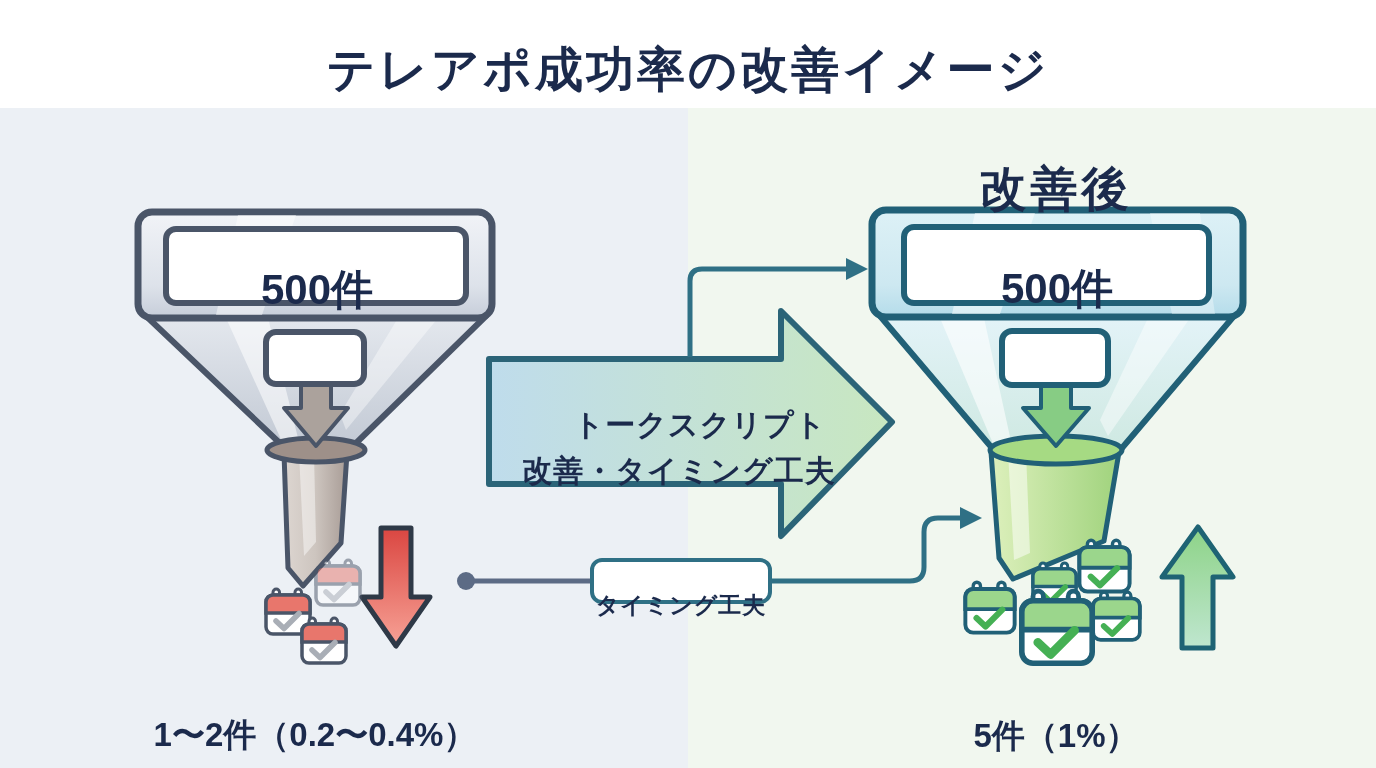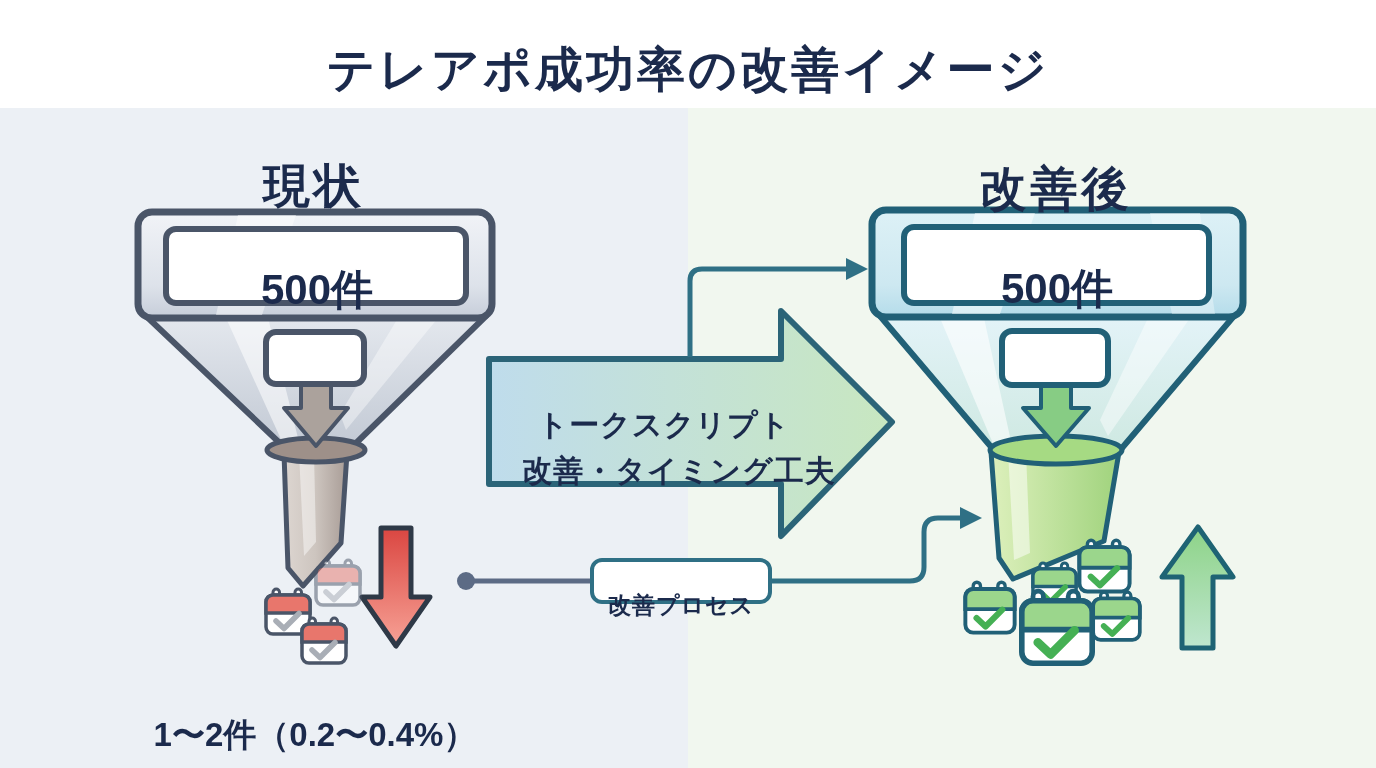--- a/index.html
+++ b/index.html
@@ -13,21 +13,21 @@
 
   svg.scene { position: absolute; left: 0; top: 0; width: 1376px; height: 768px; }
 
   .txt { position: absolute; color: #1b2a4c; font-weight: 800; white-space: nowrap;
          transform: translateX(-50%); line-height: 1.05; margin-top: 25px; }
   .title      { left: 688px; top: 20px;  font-size: 48px; letter-spacing: 3px; }
   .heading-l  { left: 314px; top: 136px; font-size: 47px; letter-spacing: 4px; }
   .heading-r  { left: 1056px; top: 139px; font-size: 47px; letter-spacing: 4px; }
   .val-l      { left: 317px;  top: 243px; font-size: 42px; }
   .val-r      { left: 1057px; top: 242px; font-size: 42px; }
-  .arrow-l1   { left: 664px; top: 384px; font-size: 30px; letter-spacing: 1px; }
+  .arrow-l1   { left: 700px; top: 384px; font-size: 30px; letter-spacing: 1px; }
   .arrow-l2   { left: 679px; top: 430px; font-size: 30px; letter-spacing: 1px; }
   .process    { left: 681px; top: 568px; font-size: 23px; letter-spacing: 1px; }
   .result-l   { left: 315px;  top: 693px; font-size: 33px; }
   .result-r   { left: 1056px; top: 694px; font-size: 33px; }
 </style>
 </head>
 <body>
 
 <div class="canvas">
 
@@ -153,22 +153,22 @@
       <use href="#calGreen" transform="translate(1076,538) scale(0.57)"></use>
       <use href="#calGreen" transform="translate(962,580) scale(0.56)"></use>
       <use href="#calGreen" transform="translate(1017,588) scale(0.80)"></use>
     </g>
     <g>
       <path d="M1198,527 L1233,577 L1213,577 L1213,648 L1182,648 L1182,577 L1162,577 Z" fill="url(#lgGreenUp)" stroke="#1e6374" stroke-width="5" stroke-linejoin="round"></path>
     </g>
   </svg>
 
   <div class="txt title">テレアポ成功率の改善イメージ</div>
-  <div class="txt heading-l">現状</div>
   <div class="txt heading-r">改善後</div>
   <div class="txt val-l">500件</div>
   <div class="txt val-r">500件</div>
   <div class="txt arrow-l1">トークスクリプト</div>
   <div class="txt arrow-l2">改善・タイミング工夫</div>
-  <div class="txt process">改善プロセス</div>
+  <div class="txt process">タイミング工夫</div>
   <div class="txt result-l">1〜2件（0.2〜0.4%）</div>
+  <div class="txt result-r">5件（1%）</div>
 
 </div>
 
 </body></html>

